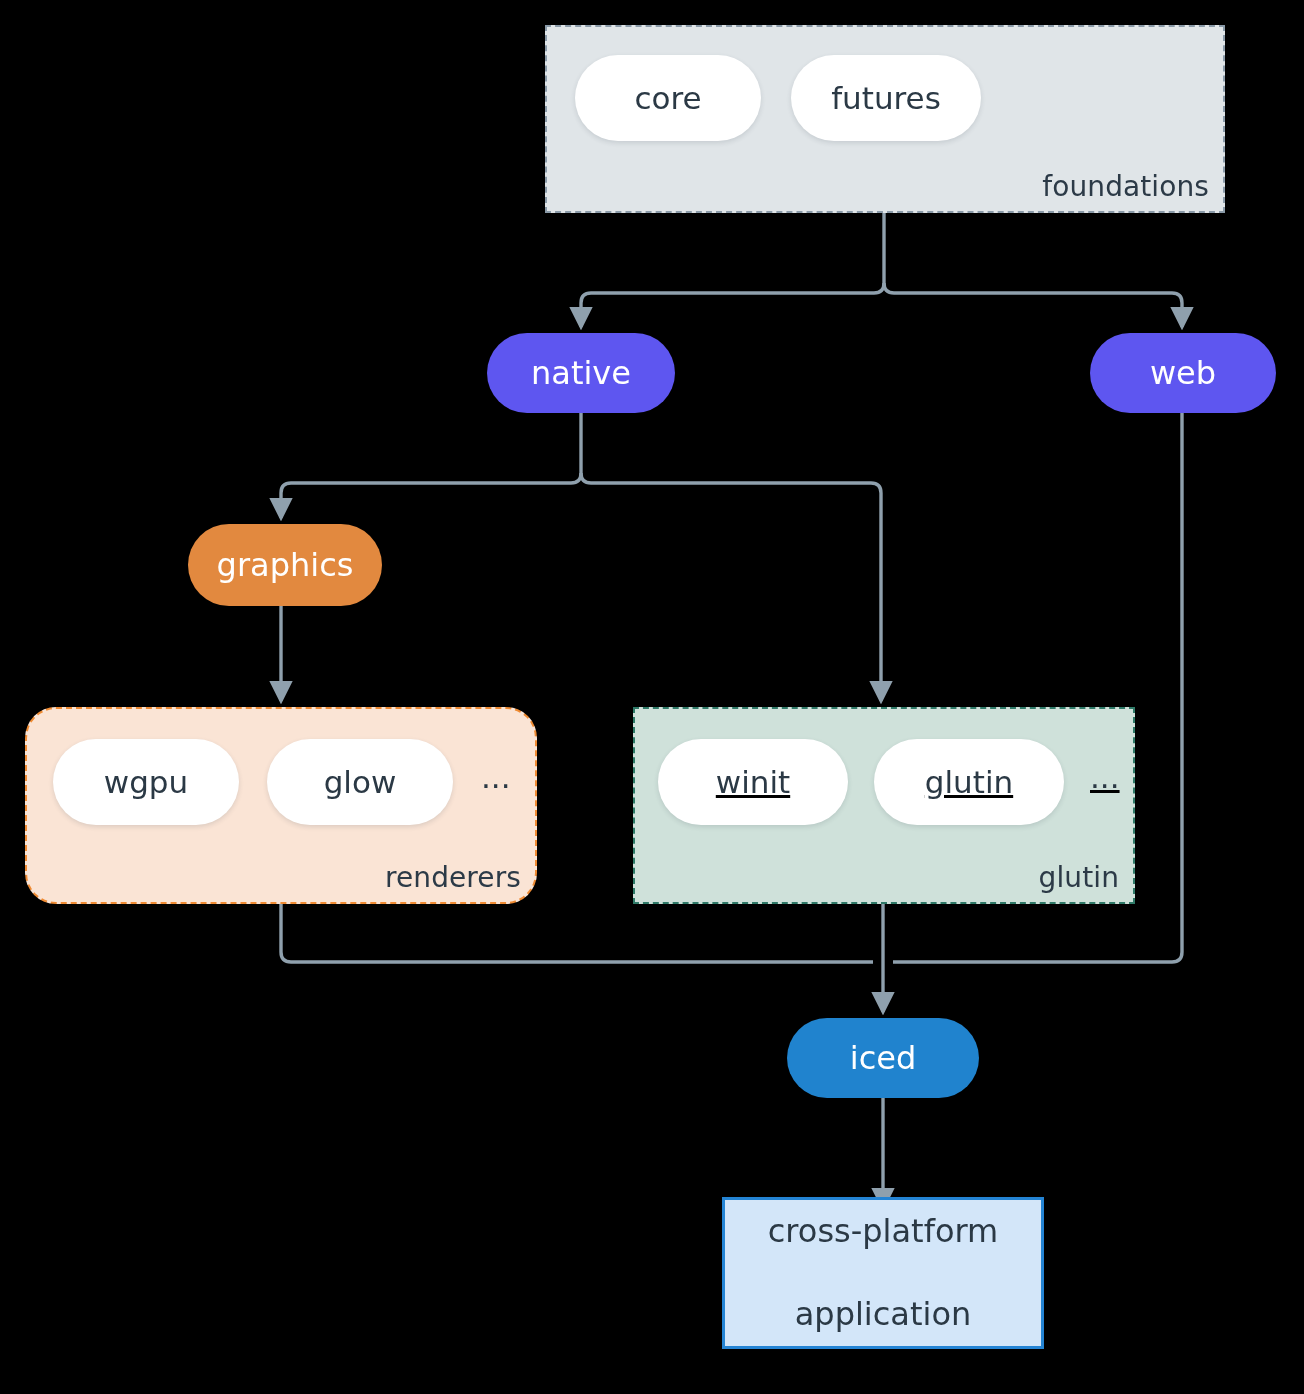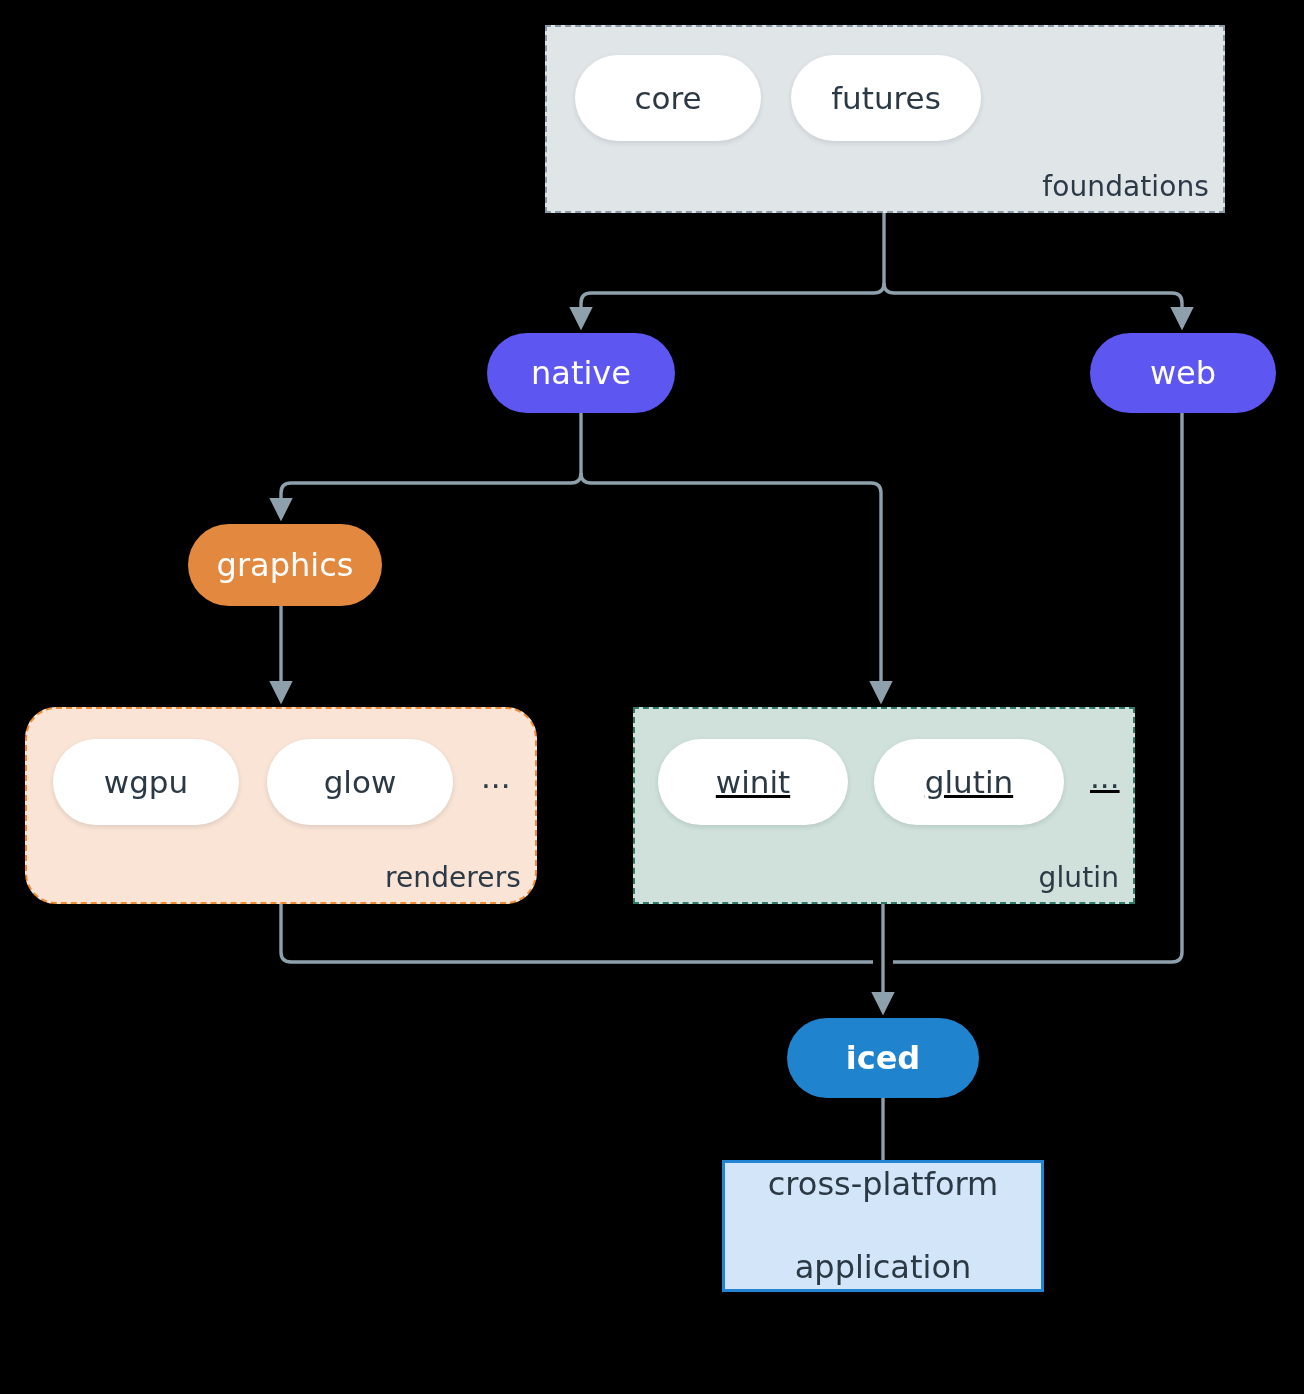--- a/index.html
+++ b/index.html
@@ -109,26 +109,26 @@
     align-items: center;
     justify-content: center;
     color: #ffffff;
     font-size: 32px;
     border-radius: 48px;
     white-space: nowrap;
   }
   #node-native   { left: 487px; top: 333px; width: 188px; height: 80px; background: #5e56f0; }
   #node-web      { left: 1090px; top: 333px; width: 186px; height: 80px; background: #5e56f0; }
   #node-graphics { left: 188px; top: 524px; width: 194px; height: 82px; background: #e2893f; }
-  #node-iced     { left: 787px; top: 1018px; width: 192px; height: 80px; background: #2083ce; font-weight: bold; }
+  #node-iced     { left: 787px; top: 1018px; width: 192px; height: 80px; background: #2083ce; }
 
   
   #node-app {
     position: absolute;
-    left: 722px; top: 1160px; width: 322px; height: 132px;
+    left: 722px; top: 1197px; width: 322px; height: 152px;
     background: #d3e6f9;
     border: 3px solid #2484d4;
     box-sizing: border-box;
     display: flex;
     flex-direction: column;
     align-items: center;
     justify-content: center;
     color: #2b3945;
     font-size: 32px;
     line-height: 1.34;

